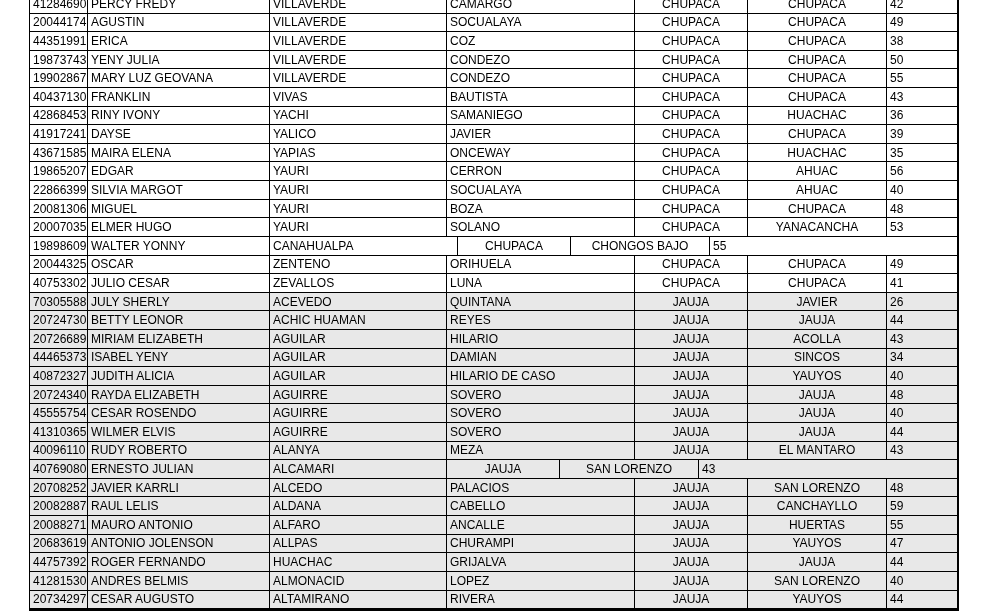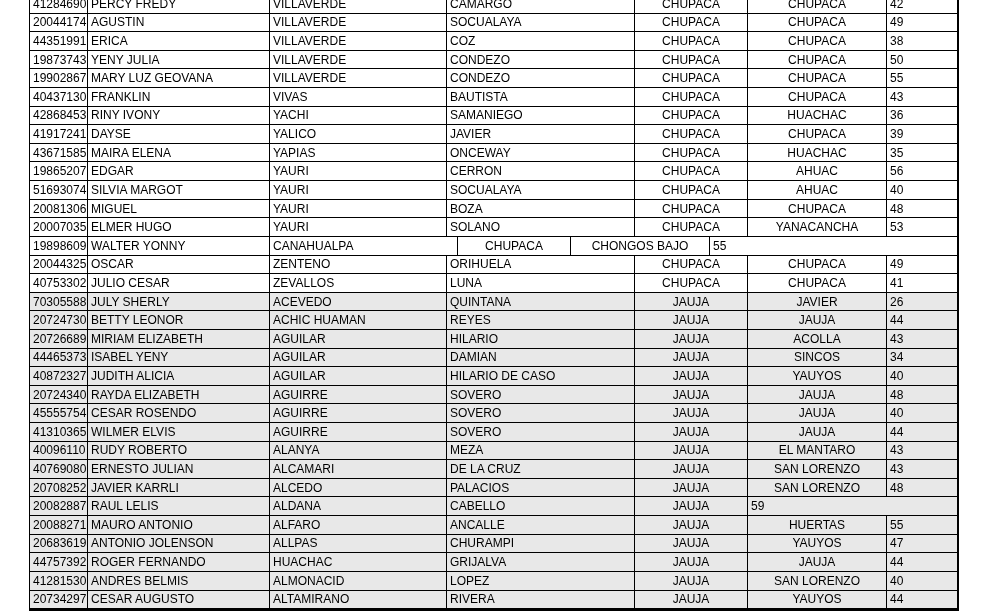--- a/index.html
+++ b/index.html
@@ -142,21 +142,21 @@
         <div class="row">
           <div class="cell c0">19865207</div>
           <div class="cell c1">EDGAR</div>
           <div class="cell c2">YAURI</div>
           <div class="cell c3">CERRON</div>
           <div class="cell c4">CHUPACA</div>
           <div class="cell c5">AHUAC</div>
           <div class="cell c6">56</div>
         </div>
         <div class="row">
-          <div class="cell c0">51693074</div>
+          <div class="cell c0">22866399</div>
           <div class="cell c1">SILVIA MARGOT</div>
           <div class="cell c2">YAURI</div>
           <div class="cell c3">SOCUALAYA</div>
           <div class="cell c4">CHUPACA</div>
           <div class="cell c5">AHUAC</div>
           <div class="cell c6">40</div>
         </div>
         <div class="row">
           <div class="cell c0">20081306</div>
           <div class="cell c1">MIGUEL</div>
@@ -279,40 +279,40 @@
           <div class="cell c2">ALANYA</div>
           <div class="cell c3">MEZA</div>
           <div class="cell c4">JAUJA</div>
           <div class="cell c5">EL MANTARO</div>
           <div class="cell c6">43</div>
         </div>
         <div class="row shaded">
           <div class="cell c0">40769080</div>
           <div class="cell c1">ERNESTO JULIAN</div>
           <div class="cell c2">ALCAMARI</div>
-          <div class="cell c3">DE LA CRUZ</div>
           <div class="cell c4">JAUJA</div>
           <div class="cell c5">SAN LORENZO</div>
           <div class="cell c6">43</div>
         </div>
         <div class="row shaded">
           <div class="cell c0">20708252</div>
           <div class="cell c1">JAVIER KARRLI</div>
           <div class="cell c2">ALCEDO</div>
           <div class="cell c3">PALACIOS</div>
           <div class="cell c4">JAUJA</div>
           <div class="cell c5">SAN LORENZO</div>
           <div class="cell c6">48</div>
         </div>
         <div class="row shaded">
           <div class="cell c0">20082887</div>
           <div class="cell c1">RAUL LELIS</div>
           <div class="cell c2">ALDANA</div>
           <div class="cell c3">CABELLO</div>
           <div class="cell c4">JAUJA</div>
+          <div class="cell c5">CANCHAYLLO</div>
           <div class="cell c6">59</div>
         </div>
         <div class="row shaded">
           <div class="cell c0">20088271</div>
           <div class="cell c1">MAURO ANTONIO</div>
           <div class="cell c2">ALFARO</div>
           <div class="cell c3">ANCALLE</div>
           <div class="cell c4">JAUJA</div>
           <div class="cell c5">HUERTAS</div>
           <div class="cell c6">55</div>

